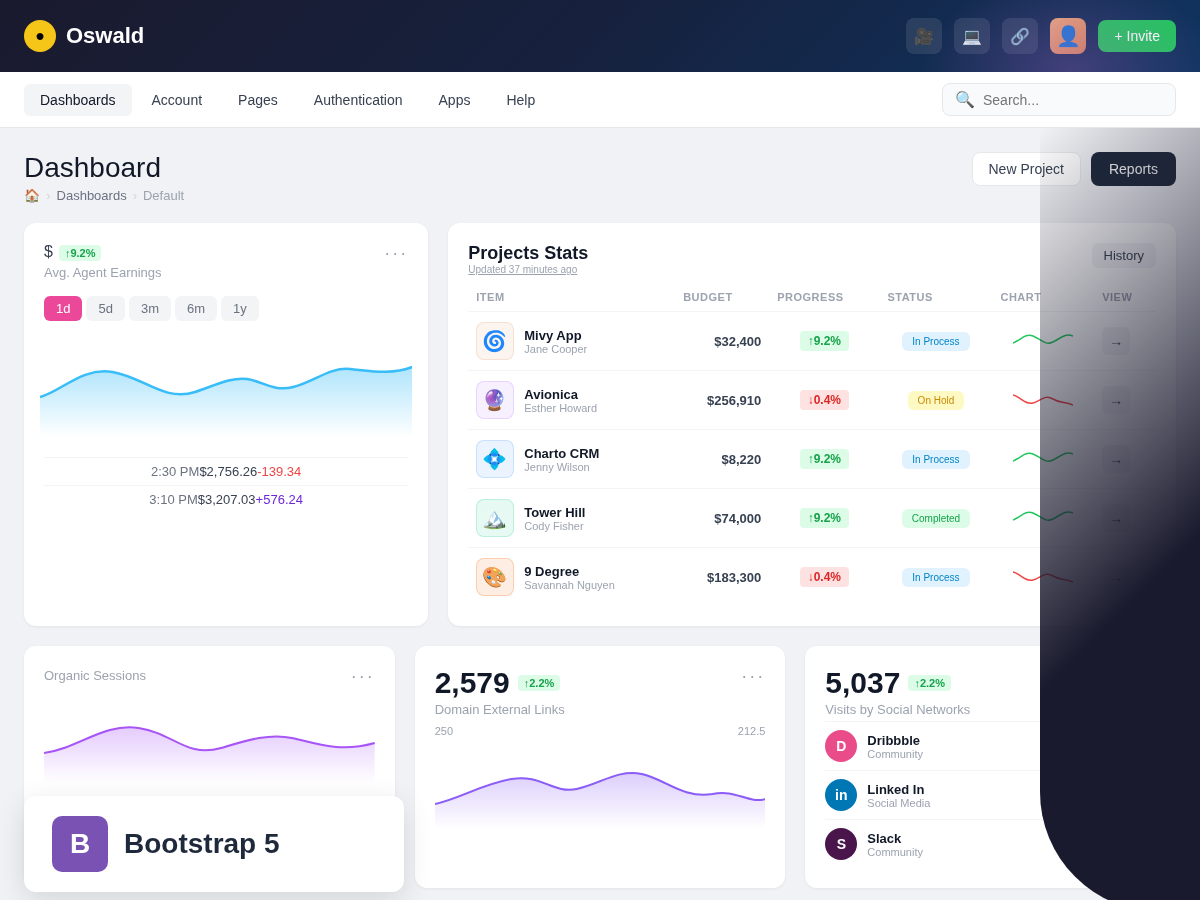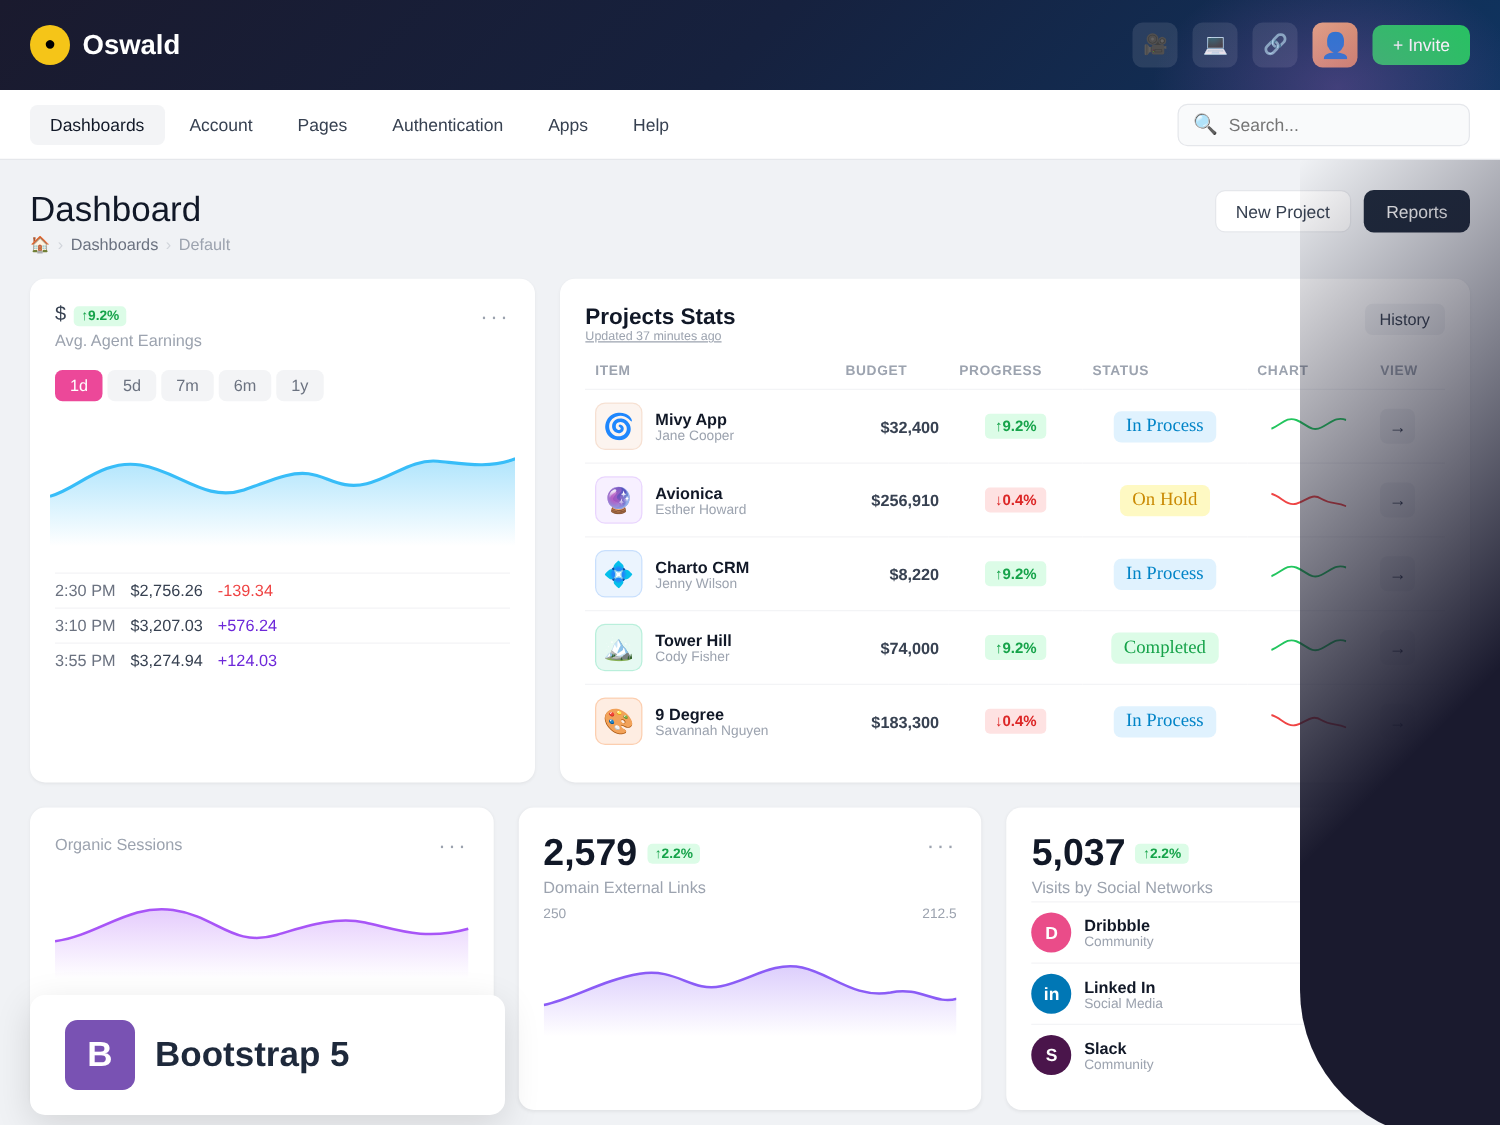--- a/index.html
+++ b/index.html
@@ -148,25 +148,24 @@
       cursor: pointer; border: none; background: #f3f4f6; color: #6b7280;
     }
     .time-btn.active { background: #ec4899; color: white; }
 
     
     .chart-area { margin: 0 -4px; }
     svg.line-chart { width: 100%; height: 100px; }
 
     .earnings-table { margin-top: 16px; }
     .earnings-row {
-      display: flex; justify-content: flex-start;
+      display: flex; justify-content: center;
       align-items: center; padding: 6px 0;
       font-size: 13px;
       border-top: 1px solid #f3f4f6;
-      gap: 12px;
     }
     .time-col { color: #6b7280; }
     .amount-col { color: #374151; font-weight: 500; }
     .change-pos { color: #6d28d9; }
     .change-neg { color: #ef4444; }
 
     
     .projects-header { display: flex; justify-content: space-between; align-items: flex-start; margin-bottom: 4px; }
     .projects-title { font-size: 18px; font-weight: 700; color: #111827; }
     .projects-updated { font-size: 10px; color: #9ca3af; text-decoration: underline; }
@@ -194,21 +193,21 @@
     .progress-badge {
       display: inline-flex; align-items: center; gap: 3px;
       font-size: 12px; font-weight: 600;
       padding: 3px 8px; border-radius: 4px;
     }
     .prog-green { background: #dcfce7; color: #16a34a; }
     .prog-red { background: #fee2e2; color: #dc2626; }
 
     .status-badge {
       display: inline-block; padding: 4px 10px; border-radius: 6px;
-      font-size: 15px; font-weight: 500; font-family: Liberation Serif, serif;
+      font-size: 10px; font-weight: 500;
     }
     .status-inprocess { background: #e0f2fe; color: #0284c7; }
     .status-onhold { background: #fef9c3; color: #ca8a04; }
     .status-completed { background: #dcfce7; color: #16a34a; }
 
     .go-btn {
       width: 28px; height: 28px; border-radius: 6px;
       background: #f3f4f6; border: none; cursor: pointer;
       display: flex; align-items: center; justify-content: center;
       font-size: 14px; color: #374151;
@@ -347,21 +346,21 @@
             <span class="badge-green">↑9.2%</span>
           </div>
           <div class="earnings-label">Avg. Agent Earnings</div>
         </div>
         <button class="more-btn">···</button>
       </div>
 
       <div class="time-filters">
         <button class="time-btn active">1d</button>
         <button class="time-btn">5d</button>
-        <button class="time-btn">7m</button>
+        <button class="time-btn">3m</button>
         <button class="time-btn">6m</button>
         <button class="time-btn">1y</button>
       </div>
 
       <div class="chart-area">
         <svg class="line-chart" viewBox="0 0 360 100" preserveAspectRatio="none">
           <defs>
             <linearGradient id="chartGrad" x1="0" y1="0" x2="0" y2="1">
               <stop offset="0%" stop-color="#38bdf8" stop-opacity="0.4"></stop>
               <stop offset="100%" stop-color="#38bdf8" stop-opacity="0.0"></stop>
@@ -375,25 +374,20 @@
       <div class="earnings-table">
         <div class="earnings-row">
           <span class="time-col">2:30 PM</span>
           <span class="amount-col">$2,756.26</span>
           <span class="change-neg">-139.34</span>
         </div>
         <div class="earnings-row">
           <span class="time-col">3:10 PM</span>
           <span class="amount-col">$3,207.03</span>
           <span class="change-pos">+576.24</span>
-        </div>
-        <div class="earnings-row">
-          <span class="time-col">3:55 PM</span>
-          <span class="amount-col">$3,274.94</span>
-          <span class="change-pos">+124.03</span>
         </div>
       </div>
     </div>
 
     <div class="card">
       <div class="projects-header">
         <div>
           <div class="projects-title">Projects Stats</div>
           <div class="projects-updated">Updated 37 minutes ago</div>
         </div>

